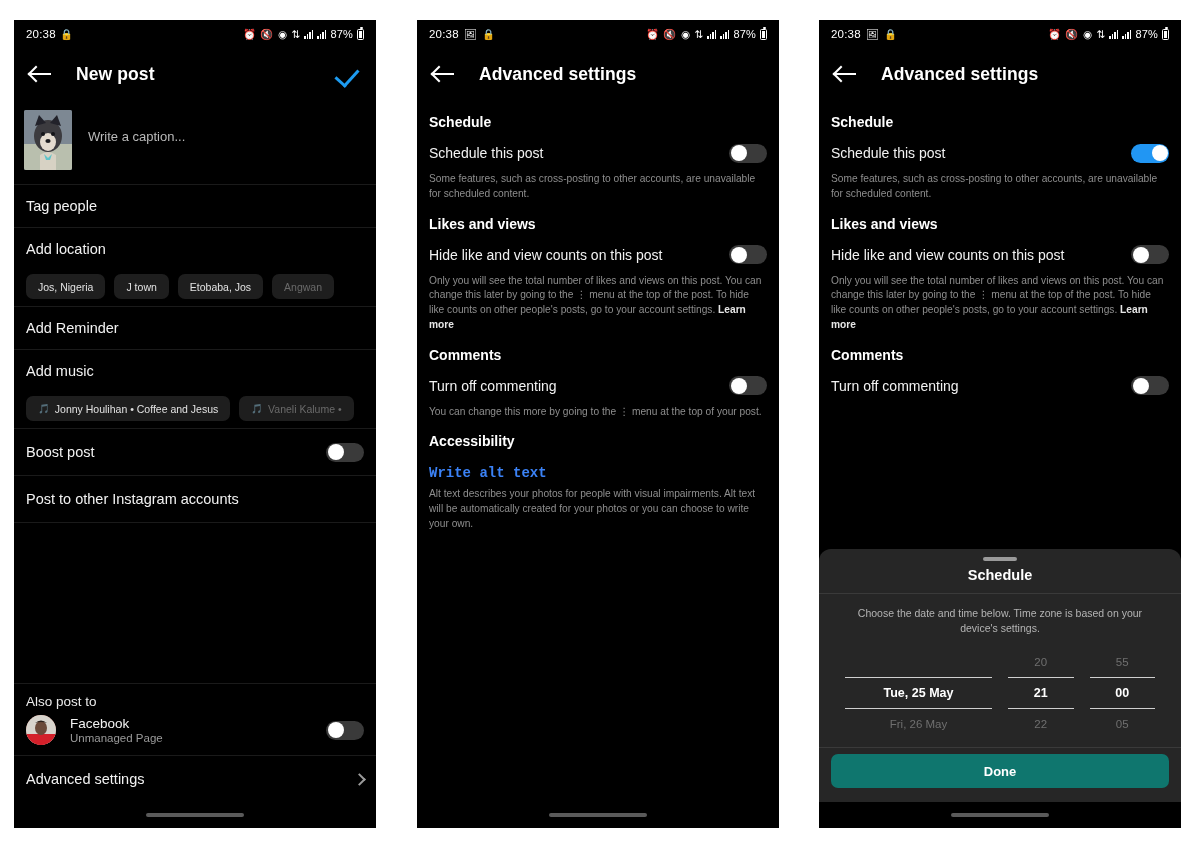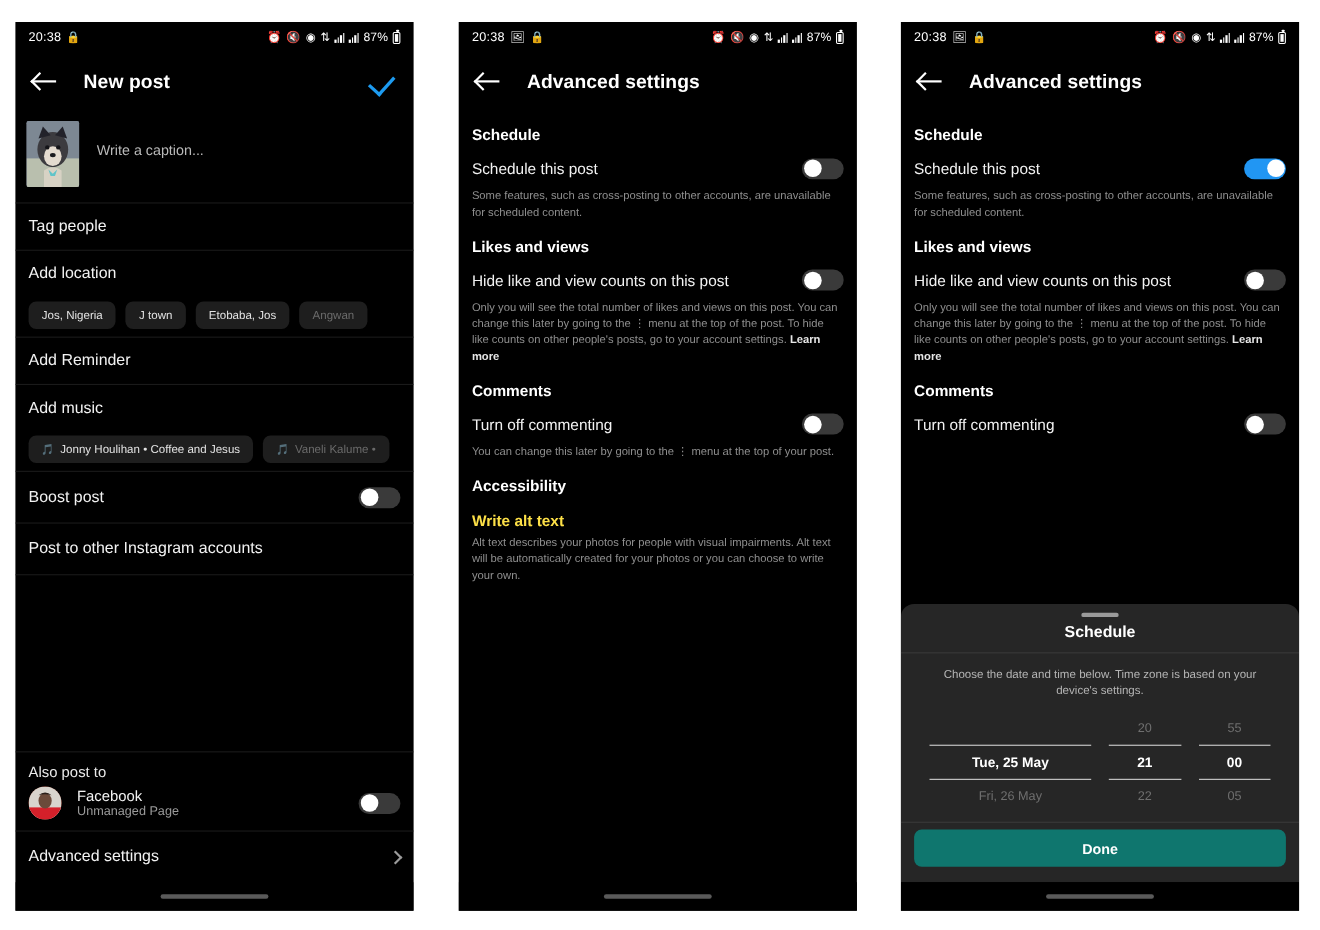--- a/index.html
+++ b/index.html
@@ -119,21 +119,21 @@
   
   .sec-head{ color:#fff; font-size:14px; font-weight:bold; padding:14px 12px 6px 12px; }
   .set-row{
     display:flex; align-items:center; padding:6px 12px 6px 12px; min-height:34px;
     color:#f2f2f2; font-size:14px;
   }
   .set-desc{
     color:#8e8e8e; font-size:10.2px; line-height:1.45; padding:2px 14px 0 12px;
   }
   .set-desc .learn{ color:#e6e6e6; font-weight:bold; }
-  .set-sub{ color:#fde047; font-size:14px; font-weight:bold; padding:10px 24px 4px 12px; }
+  .set-sub{ color:#3b82f6; font-size:14px; font-weight:bold; padding:10px 24px 4px 12px;font-family:Liberation Mono, monospace; }
 
   
   .sheet{
     position:absolute; left:0; right:0; bottom:26px;
     background:#262626; border-radius:12px 12px 0 0; padding-bottom:8px;
   }
   .grabber{ width:34px; height:4px; border-radius:2px; background:#9a9a9a; margin:8px auto 0 auto; }
   .sheet-title{ text-align:center; color:#fff; font-size:14.5px; font-weight:bold; padding:6px 0 10px 0; }
   .sheet-sep{ height:1px; background:#3a3a3a; }
   .sheet-desc{
@@ -365,21 +365,21 @@
       <span class="learn">Learn more</span>
     </div>
 
     <div class="sec-head">Comments</div>
     <div class="set-row">
       <span>Turn off commenting</span>
       <div class="toggle">
           <span class="knob"></span>
         </div>
     </div>
-    <div class="set-desc">You can change this later by going to the ⋮ menu at the top of your post.</div>
+    <div class="set-desc">You can change this more by going to the ⋮ menu at the top of your post.</div>
 
     <div class="sec-head">Accessibility</div>
     <div class="set-sub">Write alt text</div>
     <div class="set-desc">Alt text describes your photos for people with visual impairments. Alt text will be automatically created for your photos or you can choose to write your own.</div>
 
     <div class="navbar">
       <div class="pill"></div>
     </div>
   </div>
 

